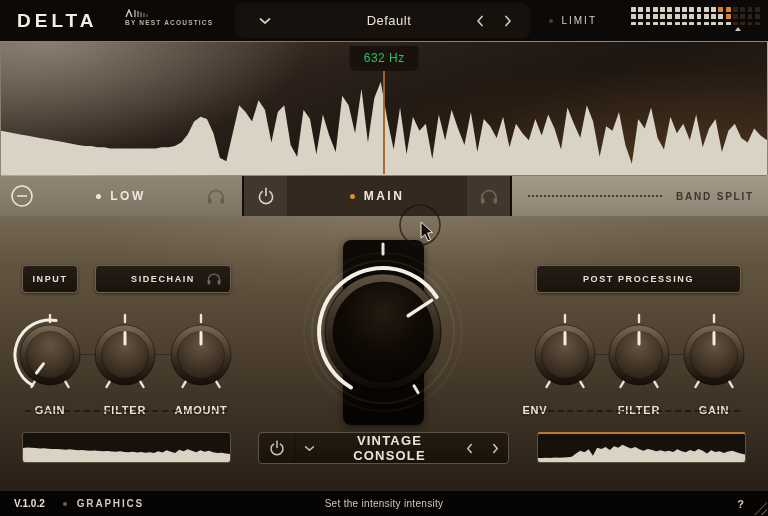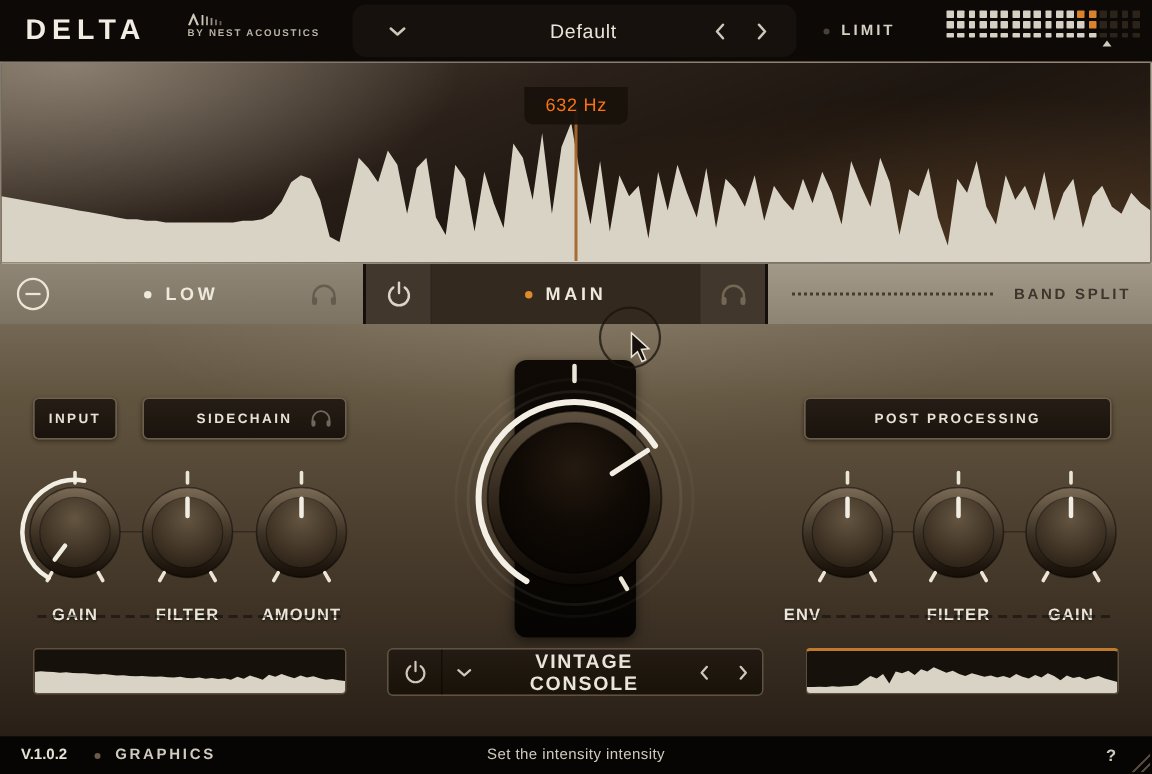--- a/index.html
+++ b/index.html
@@ -12,38 +12,38 @@
   .brand { position:absolute; left:17px; top:10px; font-size:19px; font-weight:800; letter-spacing:4px; color:#f2ede3; }
   .byline { position:absolute; left:125px; top:9px; }
   .byline-text { font-size:6.5px; letter-spacing:1.2px; color:#b9b2a4; font-weight:700; margin-top:2px; }
   .preset-bar { position:absolute; left:235px; top:3px; width:296px; height:35px; background:#16110d; border-radius:9px; }
   .preset-open { position:absolute; left:18px; top:0; height:35px; width:24px; display:flex; align-items:center; justify-content:center; cursor:pointer; }
   .preset-name { position:absolute; left:12px; right:0; top:0; height:35px; display:flex; align-items:center; justify-content:center; font-size:13px; color:#eae4d8; letter-spacing:0.5px; }
   .preset-prev { position:absolute; right:40px; top:0; height:35px; width:22px; display:flex; align-items:center; justify-content:center; cursor:pointer; }
   .preset-next { position:absolute; right:12px; top:0; height:35px; width:22px; display:flex; align-items:center; justify-content:center; cursor:pointer; }
   .limit-group { position:absolute; right:171px; top:0; height:41px; display:flex; align-items:center; gap:8px; cursor:pointer; }
   .limit-dot { width:4px; height:4px; border-radius:50%; background:#4a4034; }
-  .limit-text { font-size:10px; font-weight:700; letter-spacing:2px; color:#d6d0c3; }
+  .limit-text { font-size:10px; font-weight:400; letter-spacing:2px; color:#d6d0c3; }
   .meter { position:absolute; right:6px; top:7px; width:131px; }
   .meter-row { display:flex; margin-bottom:2.4px; }
   .meter-cell { width:5px; height:5px; margin-right:2.4px; border-radius:0.5px; }
   .meter-cell.small { height:3px; }
   .meter-caret { position:absolute; width:0; height:0; border-left:3.5px solid transparent; border-right:3.5px solid transparent; border-bottom:4px solid #d0cabd; }
 
   
   .analyzer { position:absolute; left:0; top:41px; width:768px; height:135px;
     border:1px solid rgba(210,202,188,0.55);
     background:
       radial-gradient(ellipse 420px 180px at 6% 0%, rgba(196,186,170,0.50), rgba(0,0,0,0) 62%),
       radial-gradient(ellipse 500px 160px at 85% 100%, rgba(140,95,50,0.35), rgba(0,0,0,0) 70%),
       linear-gradient(160deg, #56483a 0%, #2b211a 35%, #1d150f 60%, #31241a 100%);
   }
   .analyzer svg { position:absolute; left:0; top:0; width:100%; height:100%; }
   .freq-marker { position:absolute; top:29px; bottom:1px; width:2px; background:#a8652a; opacity:0.95; cursor:ew-resize; }
-  .freq-label { position:absolute; top:16px; transform:translateX(-50%); background:rgba(24,17,11,0.92); color:#f97316; font-size:12px; letter-spacing:0.5px; padding:5px 14px 6px; border-radius:0 0 6px 6px; }
+  .freq-label { position:absolute; top:4px; transform:translateX(-50%); background:rgba(24,17,11,0.92); color:#22c55e; font-size:12px; letter-spacing:0.5px; padding:5px 14px 6px; border-radius:0 0 6px 6px; }
 
   
   .bandbar { position:absolute; left:0; top:176px; width:768px; height:40px; background:#140f0a; display:flex; }
   .tab { position:relative; height:100%; }
   .tab-low { width:242px; background:linear-gradient(180deg,#8f8676 0%, #7c7363 100%); margin-right:2px; cursor:pointer; }
   .tab-main { width:266px; background:#33291f; margin-right:2px; cursor:pointer; }
   .tab-split { flex:1; background:linear-gradient(180deg,#a29989 0%, #8d8474 100%); display:flex; align-items:center; padding:0 14px 0 12px; }
   .tab-center { position:absolute; left:0; right:0; top:0; height:100%; display:flex; align-items:center; justify-content:center; gap:9px; }
   .tab-dot { width:5px; height:5px; border-radius:50%; }
   .tab-label { font-size:12px; font-weight:700; letter-spacing:2.5px; color:#efe9dc; }

